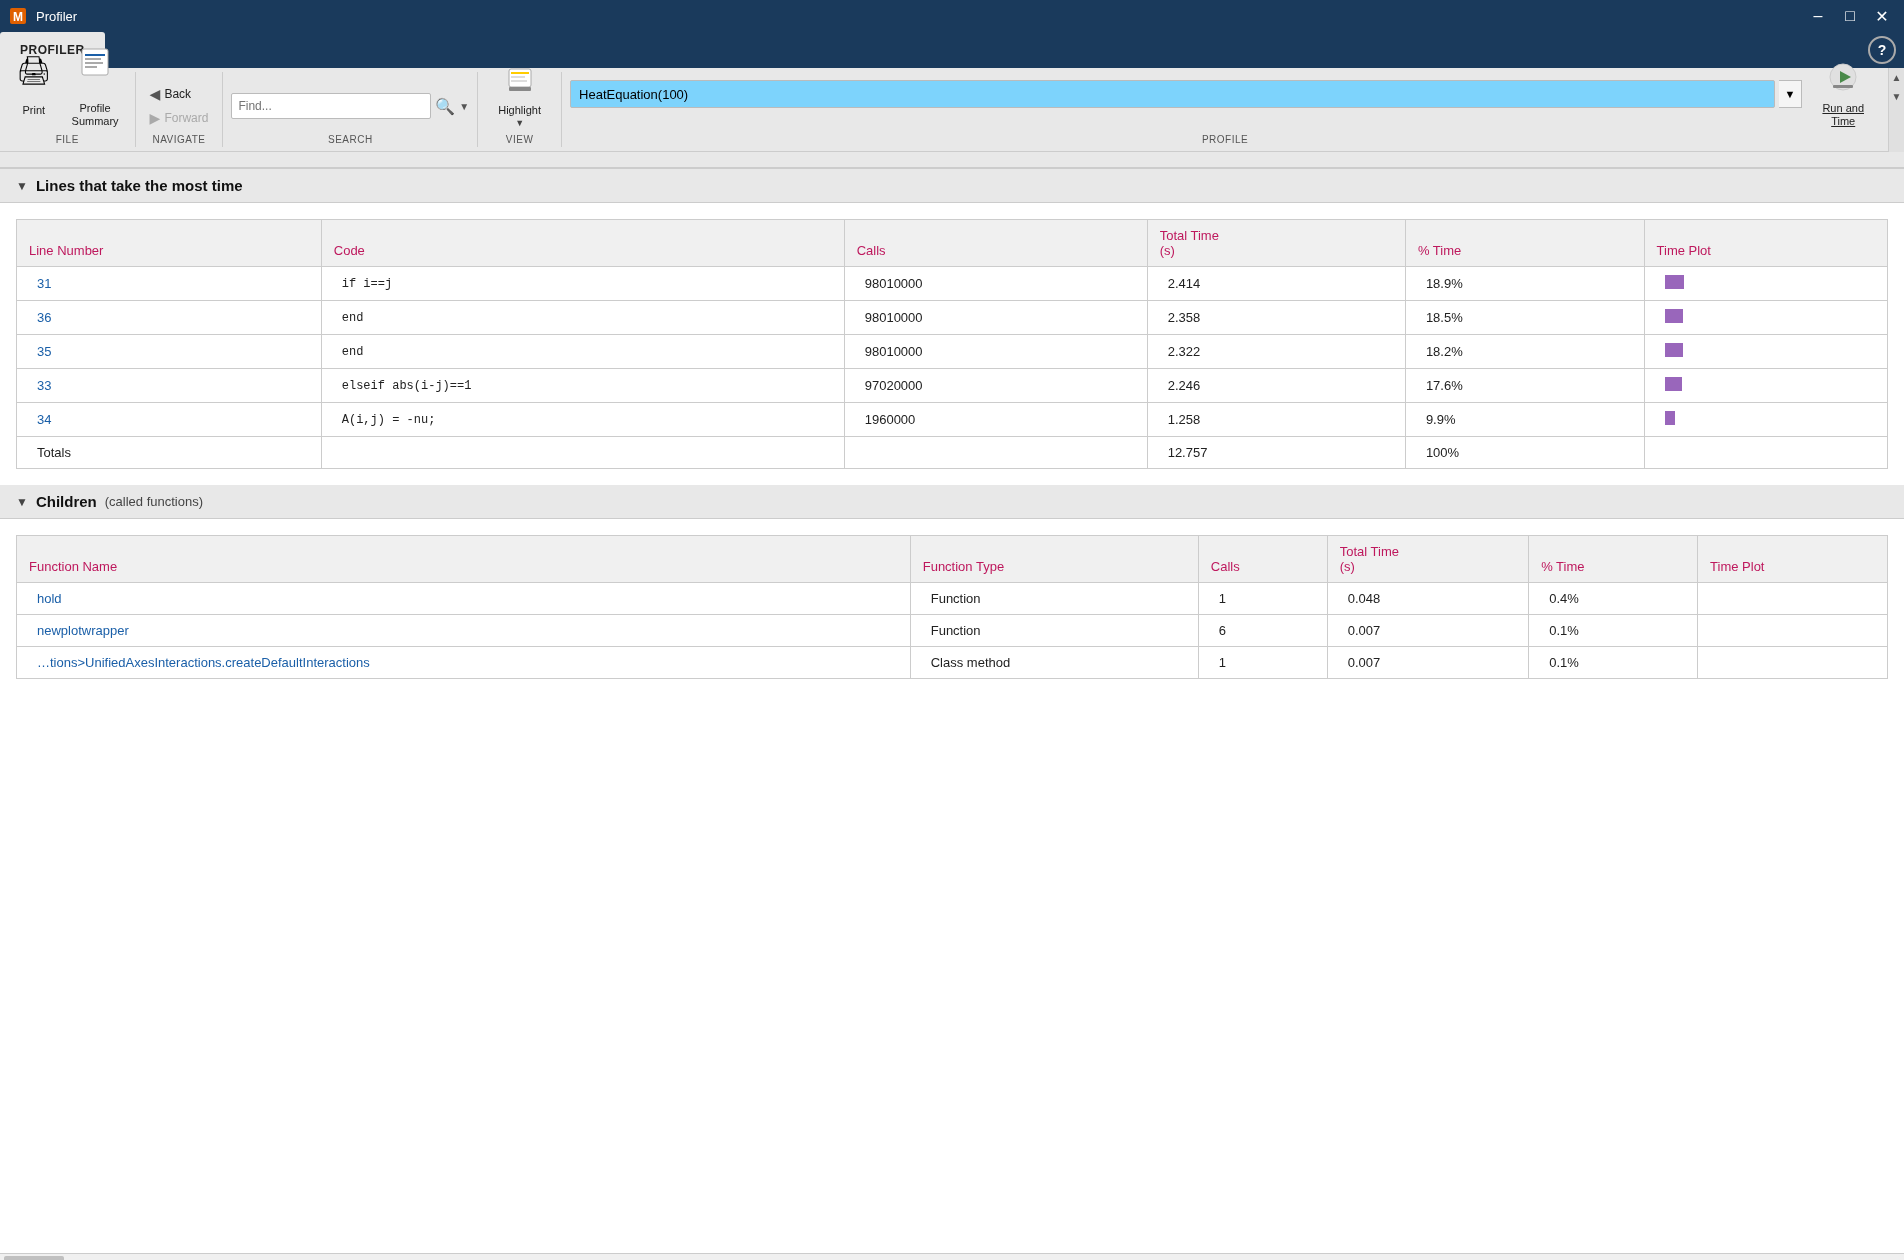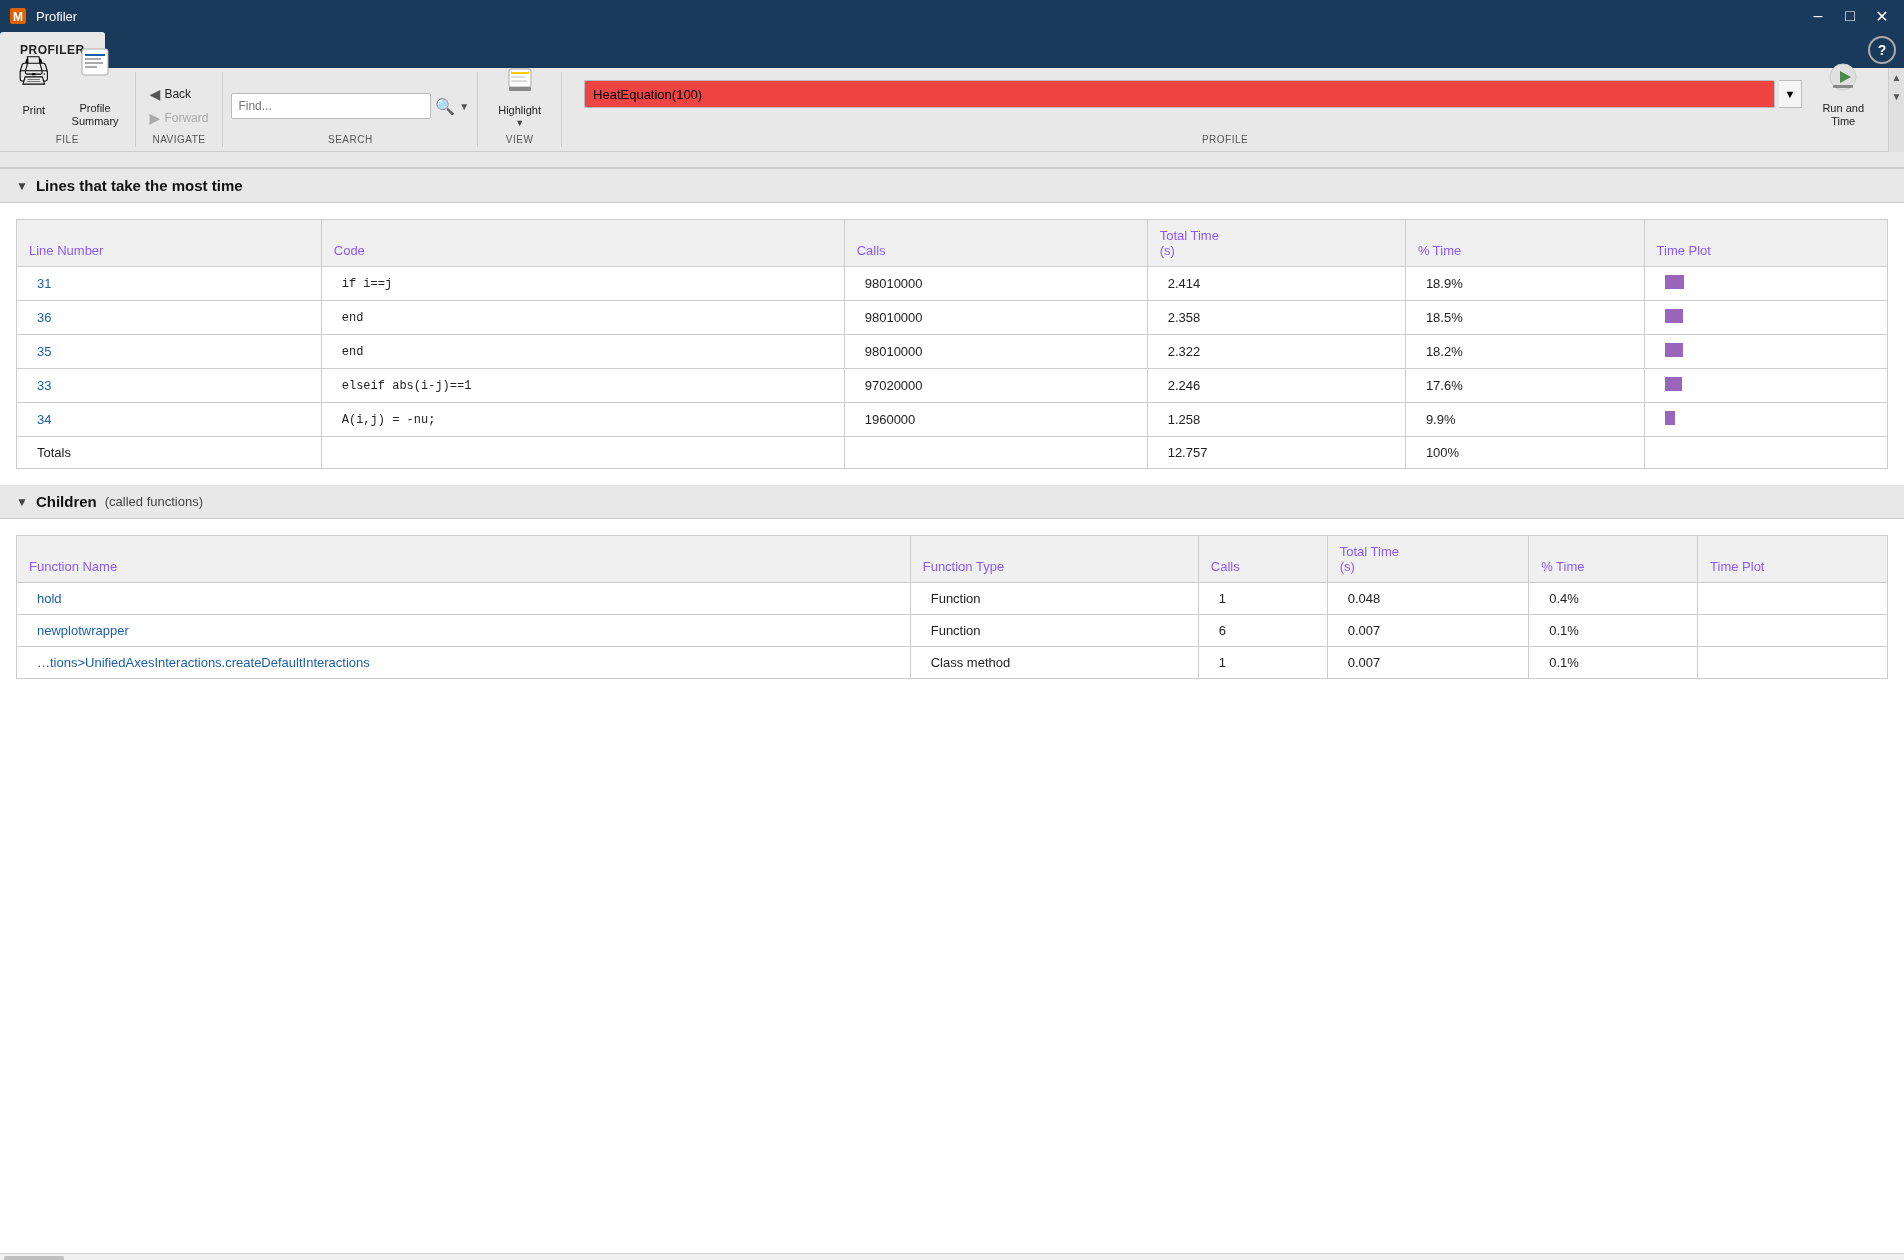--- a/index.html
+++ b/index.html
@@ -183,23 +183,22 @@
       gap: 4px;
       flex: 1;
     }
     .profile-input {
       flex: 1;
       height: 28px;
       border: 1px solid #bbb;
       border-radius: 2px;
       padding: 0 8px;
       font-size: 13px;
-      background: #ef4444;
+      background: #7dd3fc;
       min-width: 300px;
-      margin-left: 14px;
     }
     .profile-dropdown-btn {
       height: 28px;
       border: 1px solid #bbb;
       border-left: none;
       background: #f5f5f5;
       cursor: pointer;
       padding: 0 6px;
       font-size: 11px;
     }
@@ -208,21 +207,21 @@
       flex-direction: column;
       align-items: center;
       cursor: pointer;
       padding: 4px 16px;
       border-radius: 3px;
       background: transparent;
       border: none;
       gap: 2px;
     }
     .run-icon { font-size: 26px; color: #4a8a4a; }
-    .run-label { font-size: 11px; color: #222; text-align: center; line-height: 1.2; }
+    .run-label { font-size: 11px; color: #222; text-align: center; line-height: 1.2; text-decoration: underline; }
 
     
     .section-labels {
       background: #e8e8e8;
       border-bottom: 2px solid #ccc;
       display: flex;
       align-items: center;
       padding: 2px 0;
     }
     .section-label {
@@ -274,21 +273,21 @@
       border-collapse: collapse;
       border: 1px solid #ccc;
       font-size: 13px;
     }
     .data-table th {
       background: #f0f0f0;
       border: 1px solid #ccc;
       padding: 8px 12px;
       text-align: left;
       font-weight: normal;
-      color: #8b5cf6;
+      color: #be185d;
       vertical-align: bottom;
     }
     .data-table td {
       border: 1px solid #ccc;
       padding: 8px 20px;
       vertical-align: middle;
     }
     .data-table .link-cell a { color: #1a5fa8; text-decoration: none; }
     .data-table .code-cell { font-family: 'Courier New', monospace; font-size: 12px; }
     .time-bar {

